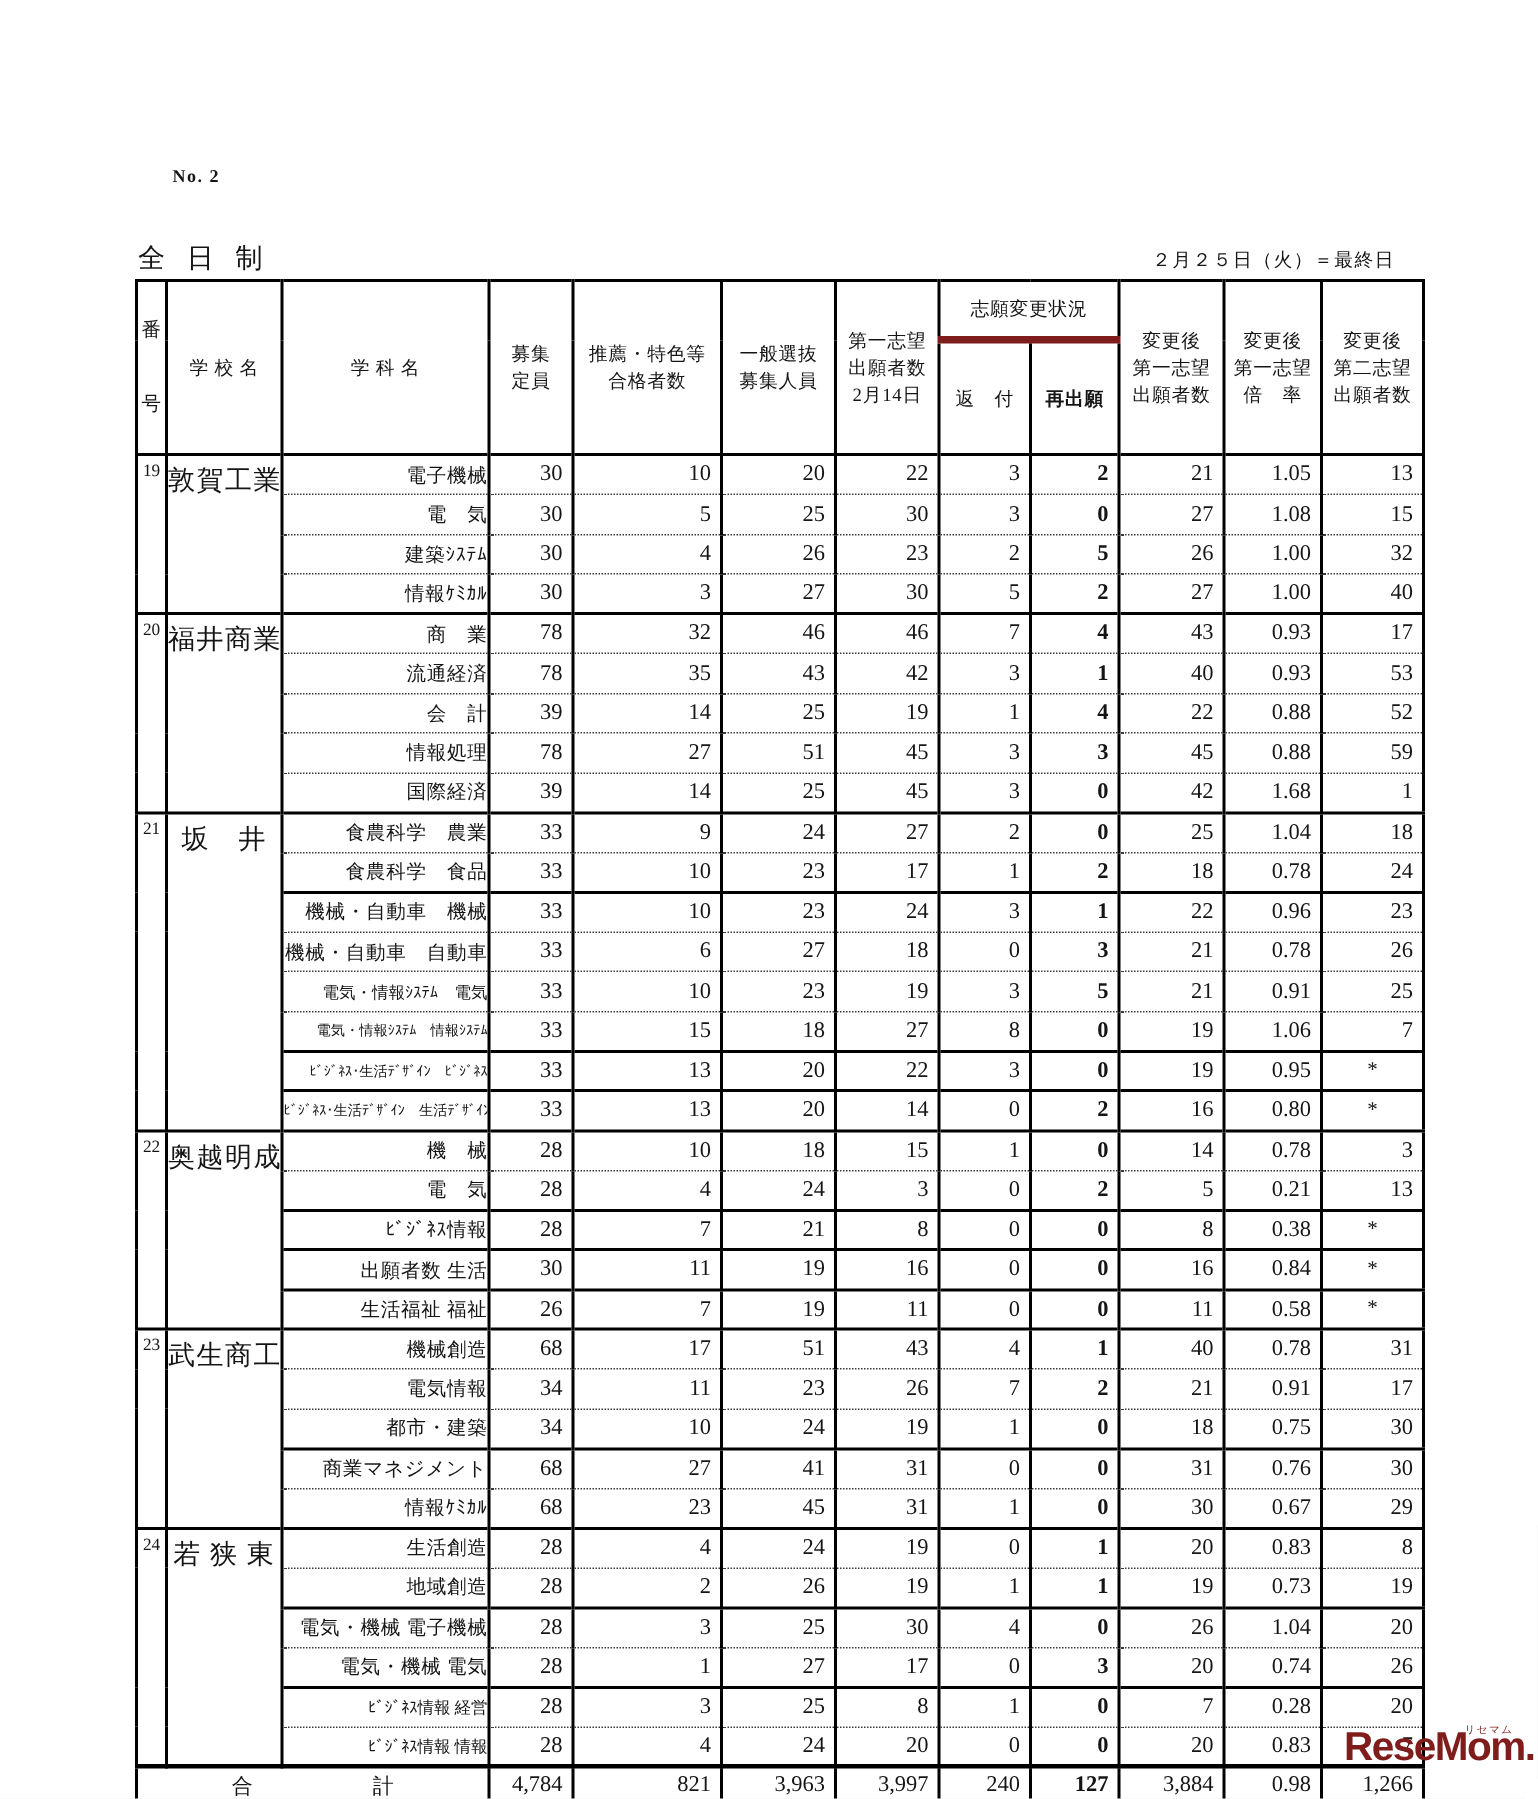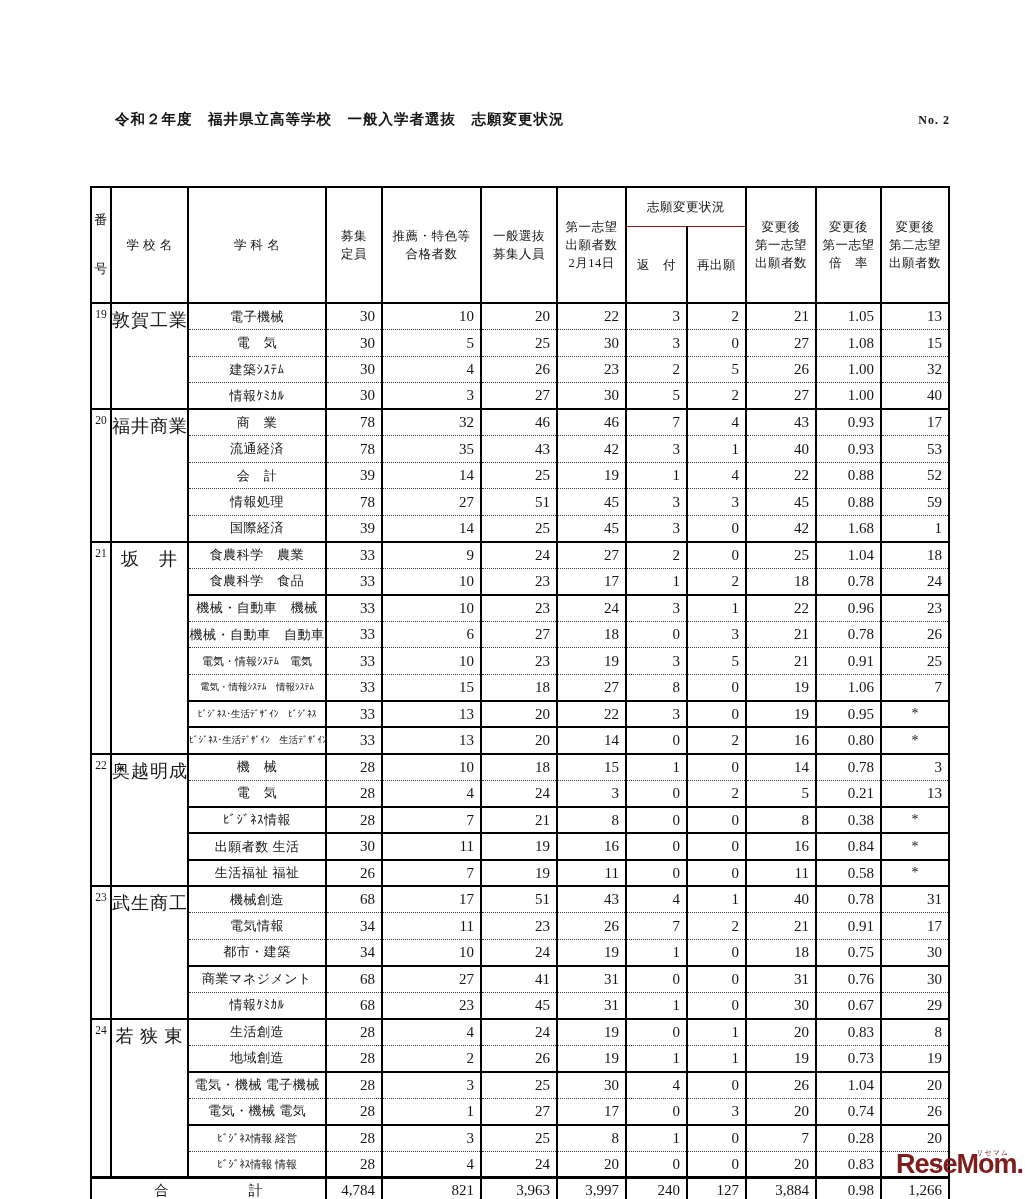--- a/index.html
+++ b/index.html
@@ -21,32 +21,32 @@
     border-collapse:collapse; table-layout:fixed;
     border:2px solid #000;
   }
   table.main th, table.main td { border-left:2px solid #000; overflow:hidden; }
   thead th {
     font-weight:400; font-size:12.5px; text-align:center; vertical-align:middle;
     white-space:pre-line; line-height:1.45; letter-spacing:0.5px;
   }
   thead tr.hrow1 { height:30px; }
   thead tr.hrow2 { height:58px; }
-  thead tr.hrow1 th.group-h { border-bottom:1px solid #7f1d1d; }
+  thead tr.hrow1 th.group-h { border-bottom:5px solid #7f1d1d; }
   thead { border-bottom:2px solid #000; }
-  th.thin-left, td.thin-left { border-left-width:1px; }
+  th.thin-left, td.thin-left { border-left-width:1px;font-weight:bold; }
   .vstack { display:flex; flex-direction:column; justify-content:space-between; align-items:center; height:78px; padding:5px 0; font-size:13px; }
 
   tbody td, tbody th { height:26.5px; }
   tbody tr.group-start td, tbody tr.group-start th { border-top:2px solid #000; }
   tbody tr.sep-dotted td { border-top:1px dotted #3a3a3a; }
   tbody tr.sep-solid td { border-top:2px solid #000; }
   th.num-cell { font-weight:400; font-size:11.5px; text-align:center; vertical-align:top; padding-top:4px; }
   th.school-cell { font-weight:400; font-size:18px; text-align:center; vertical-align:top; padding-top:4px; letter-spacing:1px; white-space:nowrap; }
-  td.dept-cell { font-size:13px; text-align:center; white-space:nowrap; letter-spacing:0.5px; }
+  td.dept-cell { font-size:13px; text-align:right; white-space:nowrap; letter-spacing:0.5px; }
   td.dept-cell.sm { font-size:11px; letter-spacing:0; }
   td.dept-cell.xs { font-size:9.5px; letter-spacing:0;font-family:Liberation Mono, monospace; }
   td.val-cell { font-size:15px; text-align:right; padding-right:6px; white-space:nowrap; }
   td.val-cell.star { text-align:center; padding-right:0; font-size:14px; }
 
   tfoot { border-top:3px solid #000; }
   tfoot td { height:25px; border-bottom:2px solid #000; }
   tfoot td.total-label { font-size:14px; }
   .total-label-inner { display:flex; justify-content:center; gap:80px; }
   tfoot td.val-cell { font-size:15px; text-align:right; padding-right:6px; }
@@ -54,24 +54,27 @@
   .watermark { position:absolute; top:1149px; right:2px; font-family:"Liberation Sans","DejaVu Sans",sans-serif; }
   .watermark .wm-text { font-weight:700; font-size:27px; letter-spacing:-1px; }
   .watermark .wm-ruby { position:absolute; top:-1px; right:14px; font-size:7px; letter-spacing:1px; }
 </style>
 </head>
 <body>
 
 <div class="page">
 
   <div class="title-row">
-    <div class="doc-title">令和２年度　福井県立高等学校　一般入学者選抜　志願変更状況</div>
     <div class="doc-pageno">No. 2</div>
   </div>
 
+  <div class="subtitle-row">
+    <div class="section-label">全 日 制</div>
+    <div class="date-note">２月２５日（火）＝最終日</div>
+  </div>
 
   <table class="main">
     <colgroup>
       <col style="width:20px">
         <col style="width:77px">
         <col style="width:138px">
       <col style="width:56px">
         <col style="width:99px">
         <col style="width:76px">
       <col style="width:69px">

